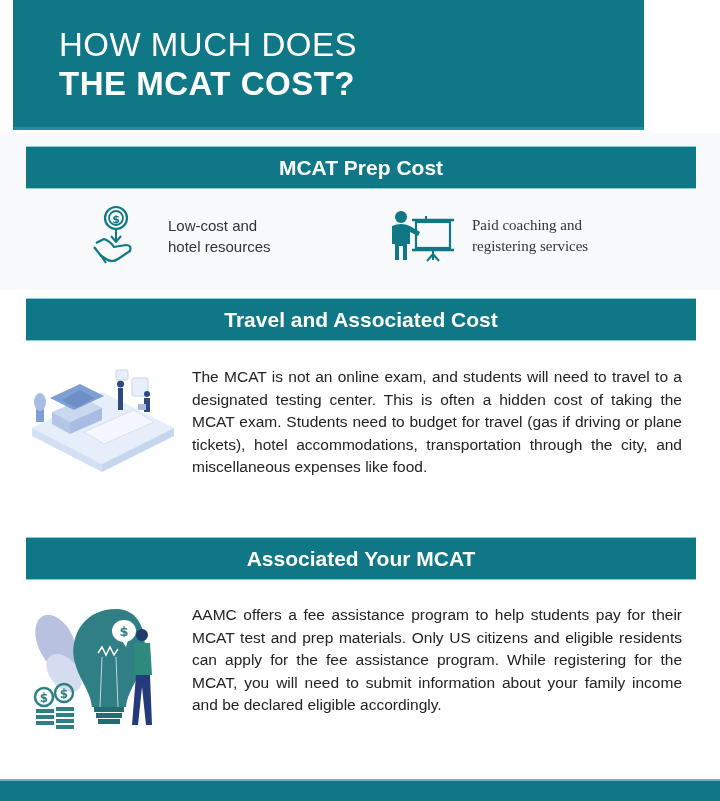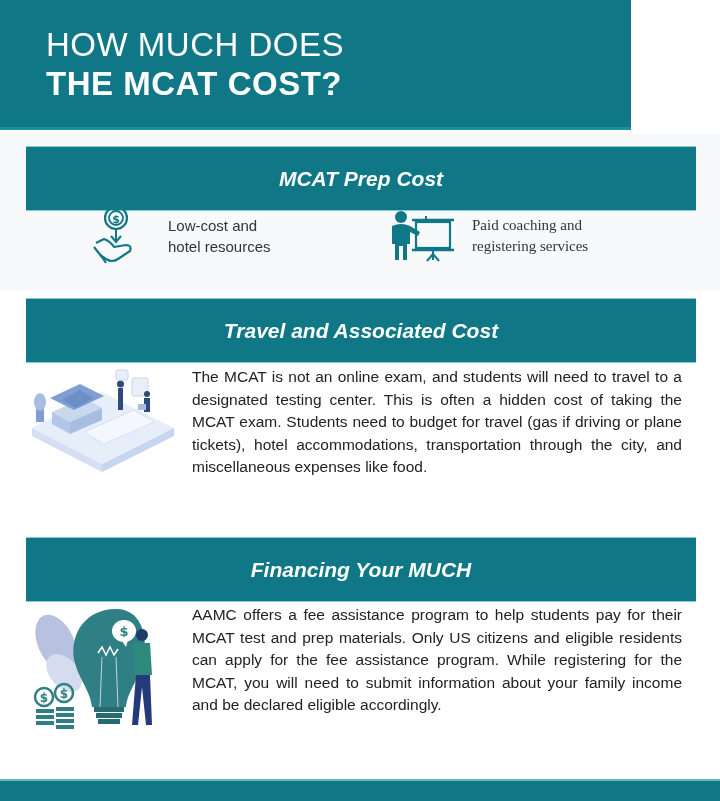--- a/index.html
+++ b/index.html
@@ -1,43 +1,42 @@
 <!DOCTYPE html>
 <html><head>
   <meta charset="utf-8">
   <style>
     * { box-sizing: border-box; margin: 0; padding: 0; }
     html, body { width: 720px; height: 801px; overflow: hidden; background: #ffffff; }
     body { font-family: "Liberation Sans", "DejaVu Sans", sans-serif; position: relative; }
 
     .header {
-      position: absolute; left: 0; top: 0; width: 631px; height: 130px;
+      position: absolute; left: 13px; top: 0; width: 631px; height: 130px;
       background: #0f7785;
       border-bottom: 3px solid #1e8fa0;
     }
     .header-title { position: absolute; left: 46px; top: 26px; color: #ffffff; }
     .header-title .line1 { font-size: 33px; font-weight: 400; letter-spacing: 0.5px; line-height: 38px; }
     .header-title .line2 { font-size: 33px; font-weight: 700; letter-spacing: 0.5px; line-height: 40px; }
 
     .logo { position: absolute; left: 430px; top: 28px; width: 270px; height: 80px; color: #ffffff; }
     .logo svg { position: absolute; left: 0; top: 0; }
     .logo .ima { position: absolute; left: 14px; top: 18px; font-family: "Liberation Serif", "DejaVu Serif", serif; font-size: 52px; line-height: 52px; letter-spacing: -2px; }
     .logo .adm { position: absolute; left: 108px; top: 22px; font-family: "Liberation Serif", "DejaVu Serif", serif; font-size: 22px; line-height: 22px; letter-spacing: 0.5px; }
     .logo .con { position: absolute; left: 110px; top: 44px; font-family: "Liberation Serif", "DejaVu Serif", serif; font-size: 20px; line-height: 20px; letter-spacing: 0.3px; }
 
     .band1 { position: absolute; left: 0; top: 133px; width: 720px; height: 157px; background: #f8f9fa; }
 
     .section-bar {
-      position: absolute; left: 26px; width: 670px; height: 64px;
+      position: absolute; left: 26px; width: 670px; height: 42px;
       background: #0f7785; color: #ffffff;
       display: flex; align-items: center; justify-content: center;
       font-size: 21px; font-weight: 700;
       border-top: 1px solid #7fd0d8;
       box-shadow: 0 1px 0 #7fd0d8;
-      font-style: italic;
     }
 
     .prep-item { position: absolute; display: flex; align-items: center; }
     .prep-item .txt { font-size: 15px; color: #333333; line-height: 21px; margin-left: 28px; }
 
     .para {
       position: absolute; left: 192px; width: 490px;
       font-size: 15.5px; line-height: 22.5px; color: #222222; text-align: justify;
     }
 
@@ -111,21 +110,21 @@
   <circle cx="98.5" cy="24" r="3.5" fill="#2e4a7d"></circle>
   <rect x="94" y="10" width="12" height="10" rx="2" fill="#e9eff9" stroke="#c6d6ef"></rect>
   <rect x="110" y="18" width="16" height="18" rx="2" fill="#e9eff9" stroke="#c6d6ef"></rect>
   <rect x="122" y="38" width="6" height="14" fill="#2e4a7d"></rect>
   <circle cx="125" cy="34" r="3" fill="#2e4a7d"></circle>
   <rect x="116" y="44" width="8" height="6" fill="#a9bde3"></rect>
 </svg>
 
 <div class="para" style="top:366px;">The MCAT is not an online exam, and students will need to travel to a designated testing center. This is often a hidden cost of taking the MCAT exam. Students need to budget for travel (gas if driving or plane tickets), hotel accommodations, transportation through the city, and miscellaneous expenses like food.</div>
 
-<div class="section-bar" style="top:537px;">Financing Your MUCH</div>
+<div class="section-bar" style="top:537px;">Associated Your MCAT</div>
 
 <svg class="illus" style="left:30px; top:603px;" width="140" height="132" viewBox="0 0 140 132">
   <ellipse cx="26" cy="40" rx="18" ry="30" transform="rotate(-25 26 40)" fill="#b8c2e0"></ellipse>
   <ellipse cx="34" cy="70" rx="14" ry="22" transform="rotate(-40 34 70)" fill="#d6dcef"></ellipse>
   <path d="M 86 6 C 56 6 40 30 44 56 C 48 76 60 86 62 104 L 96 104 C 98 86 110 76 114 56 C 118 30 110 6 86 6 Z" fill="#2f7f84"></path>
   <rect x="64" y="104" width="30" height="5" fill="#256c70"></rect>
   <rect x="66" y="110" width="26" height="5" fill="#256c70"></rect>
   <rect x="68" y="116" width="22" height="5" fill="#256c70"></rect>
   <path d="M 68 50 L 72 44 L 76 52 L 80 44 L 84 52 L 88 46" fill="none" stroke="#ffffff" stroke-width="1.5"></path>
   <line x1="72" y1="54" x2="70" y2="104" stroke="#ffffff" stroke-width="1" opacity="0.7"></line>

